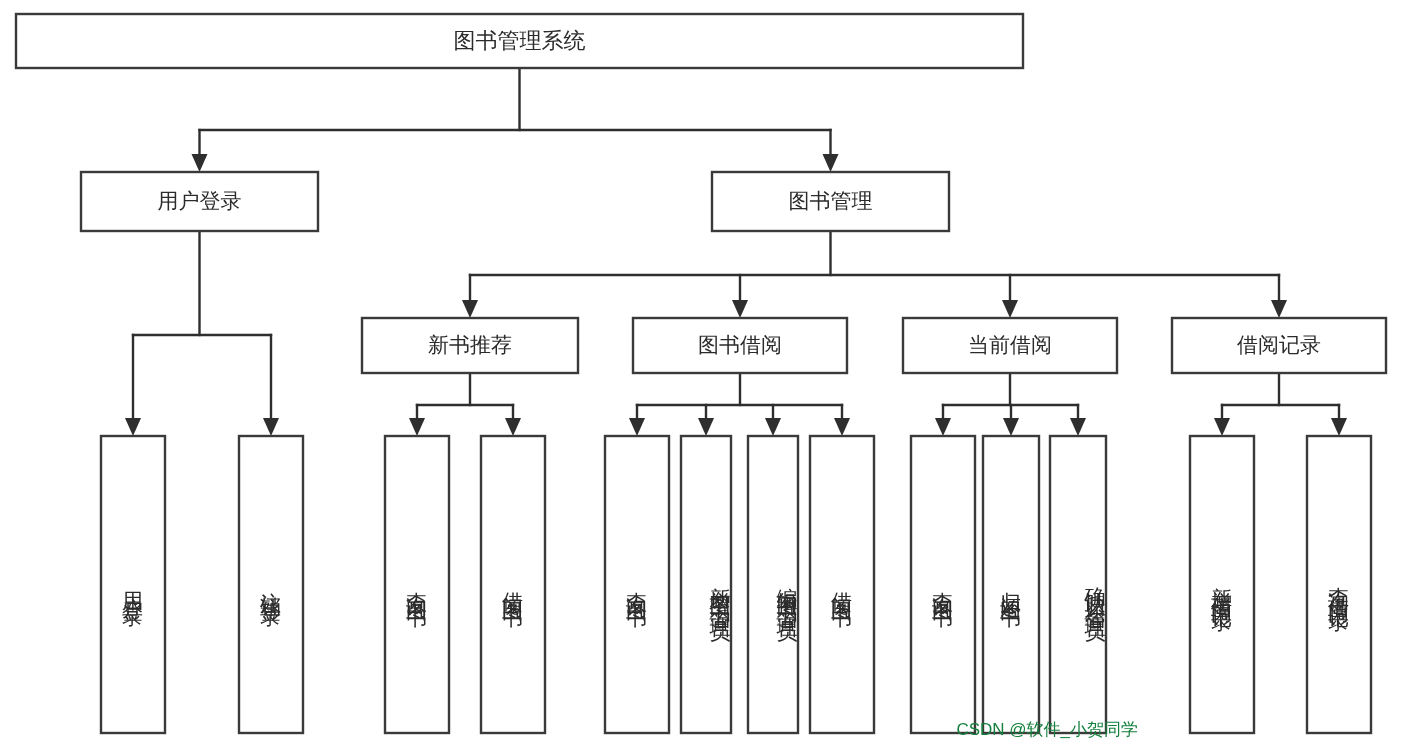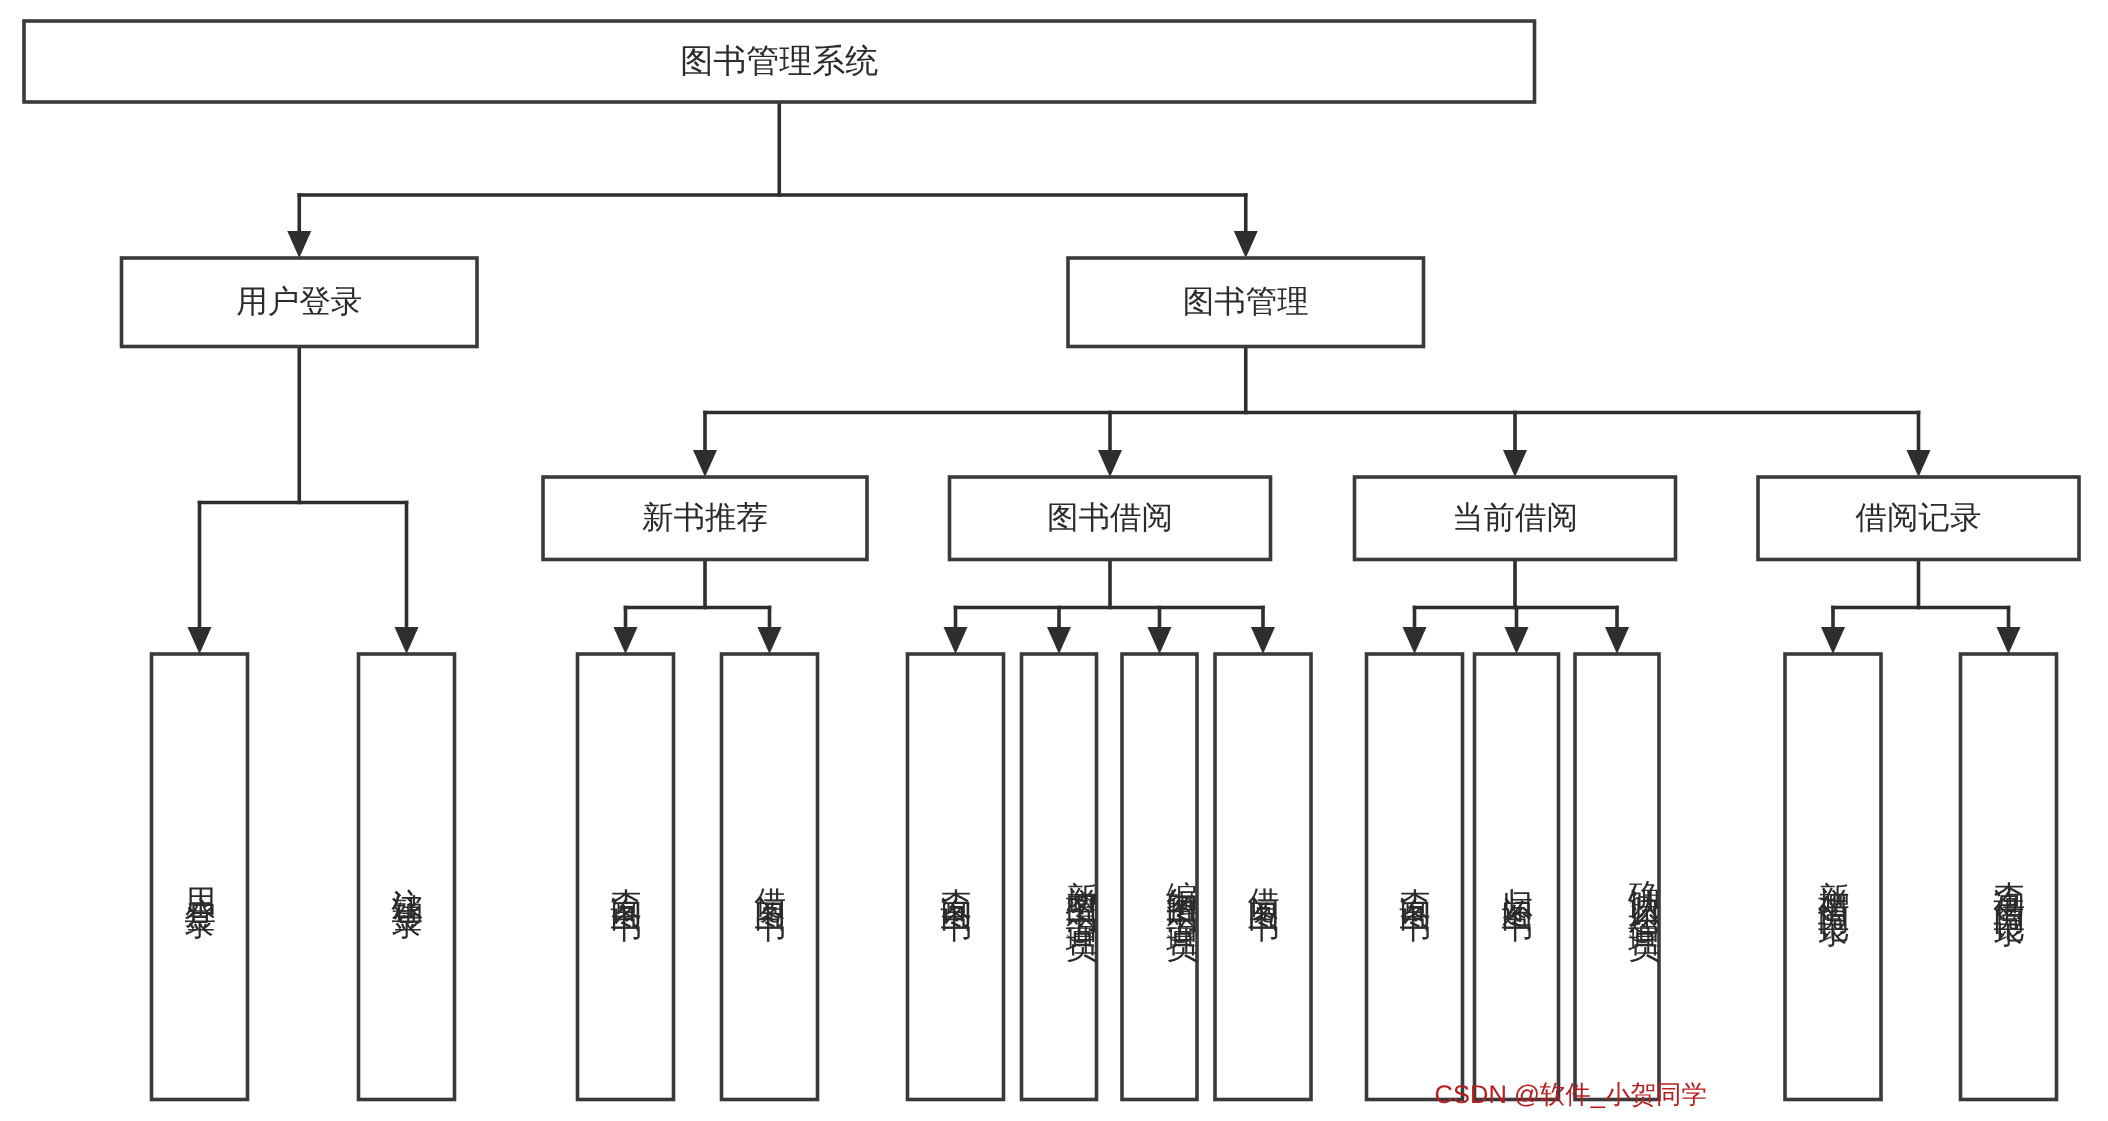--- a/index.html
+++ b/index.html
@@ -25,21 +25,21 @@
     font-size:21px;color:#2b2b2b;
     letter-spacing:5px;
     line-height:1;
     display:flex;align-items:center;justify-content:center;
     white-space:nowrap;
     pointer-events:none;
   }
   #watermark{
     position:absolute;right:8px;bottom:6px;
     font-family:"Liberation Sans","DejaVu Sans",sans-serif;
-    font-size:17px;color:#b91c1c;white-space:nowrap;
+    font-size:17px;color:#15803d;white-space:nowrap;
   }
 </style>
 </head>
 <body>
 
 <div id="diagram-root">
 
   <svg id="tree-svg" viewBox="0 0 1405 747">
     <g id="edge-layer">
         <line x1="519.5" y1="68" x2="519.5" y2="130" class="link-line"></line>

